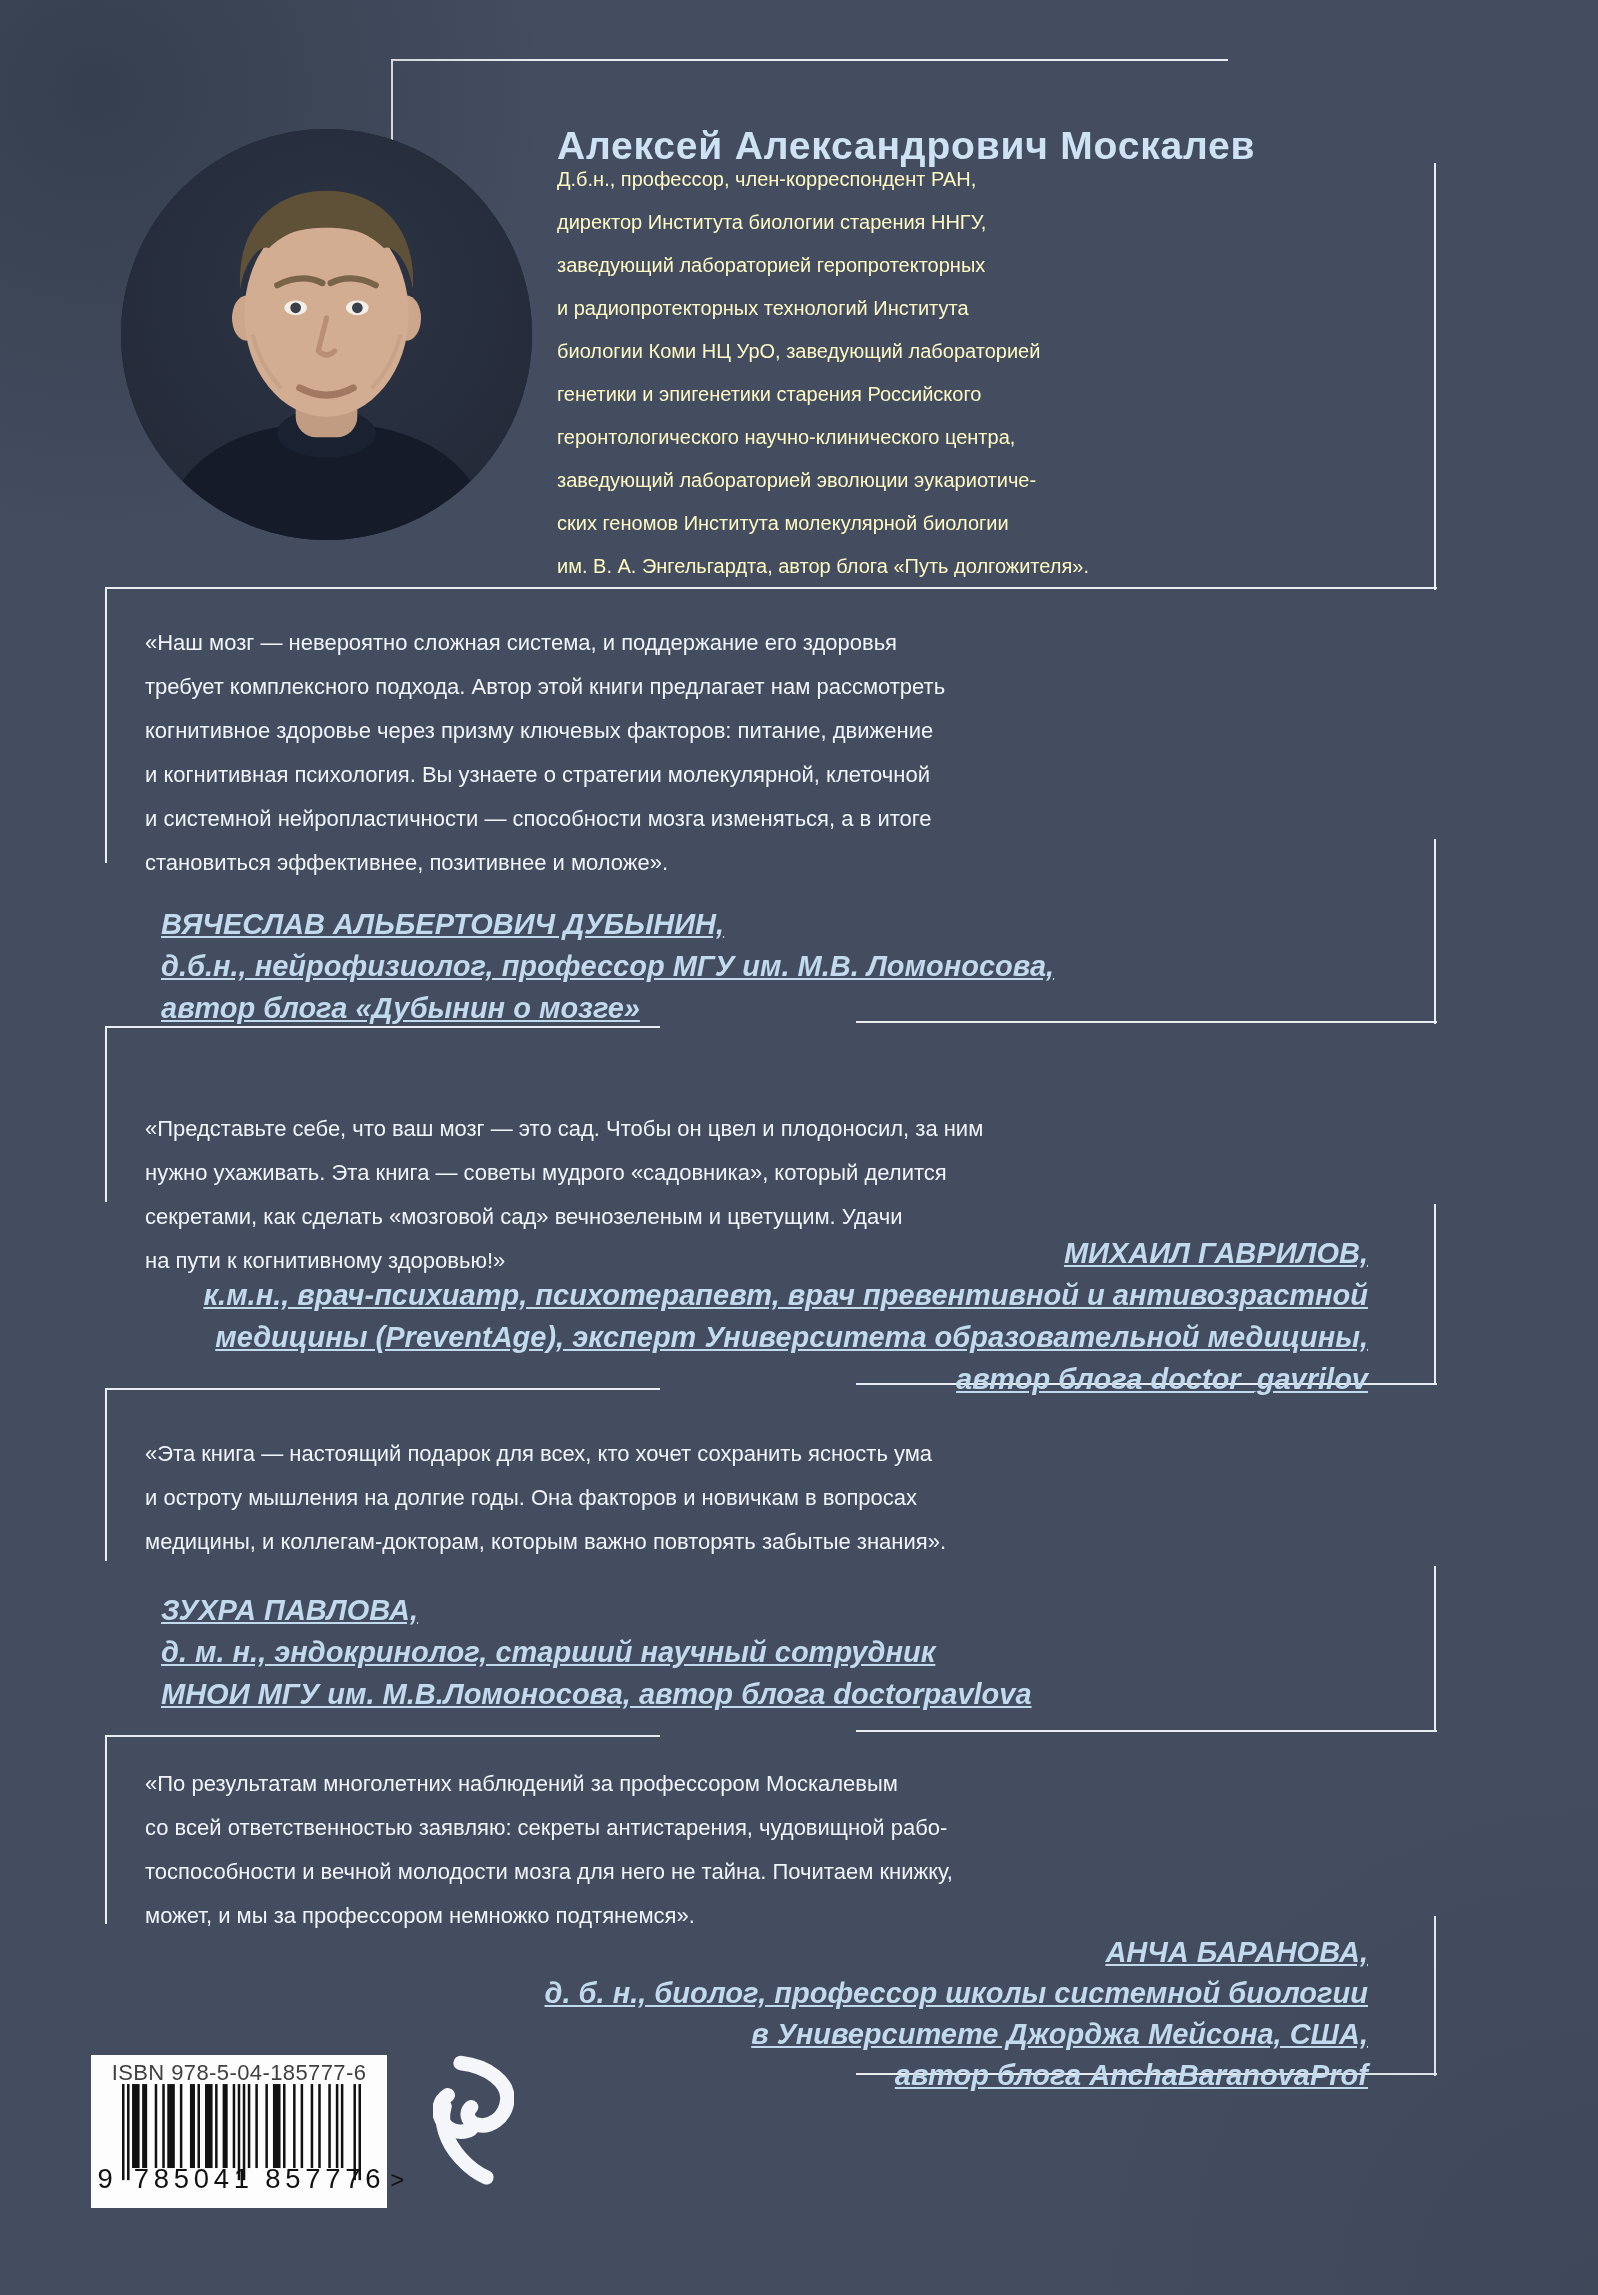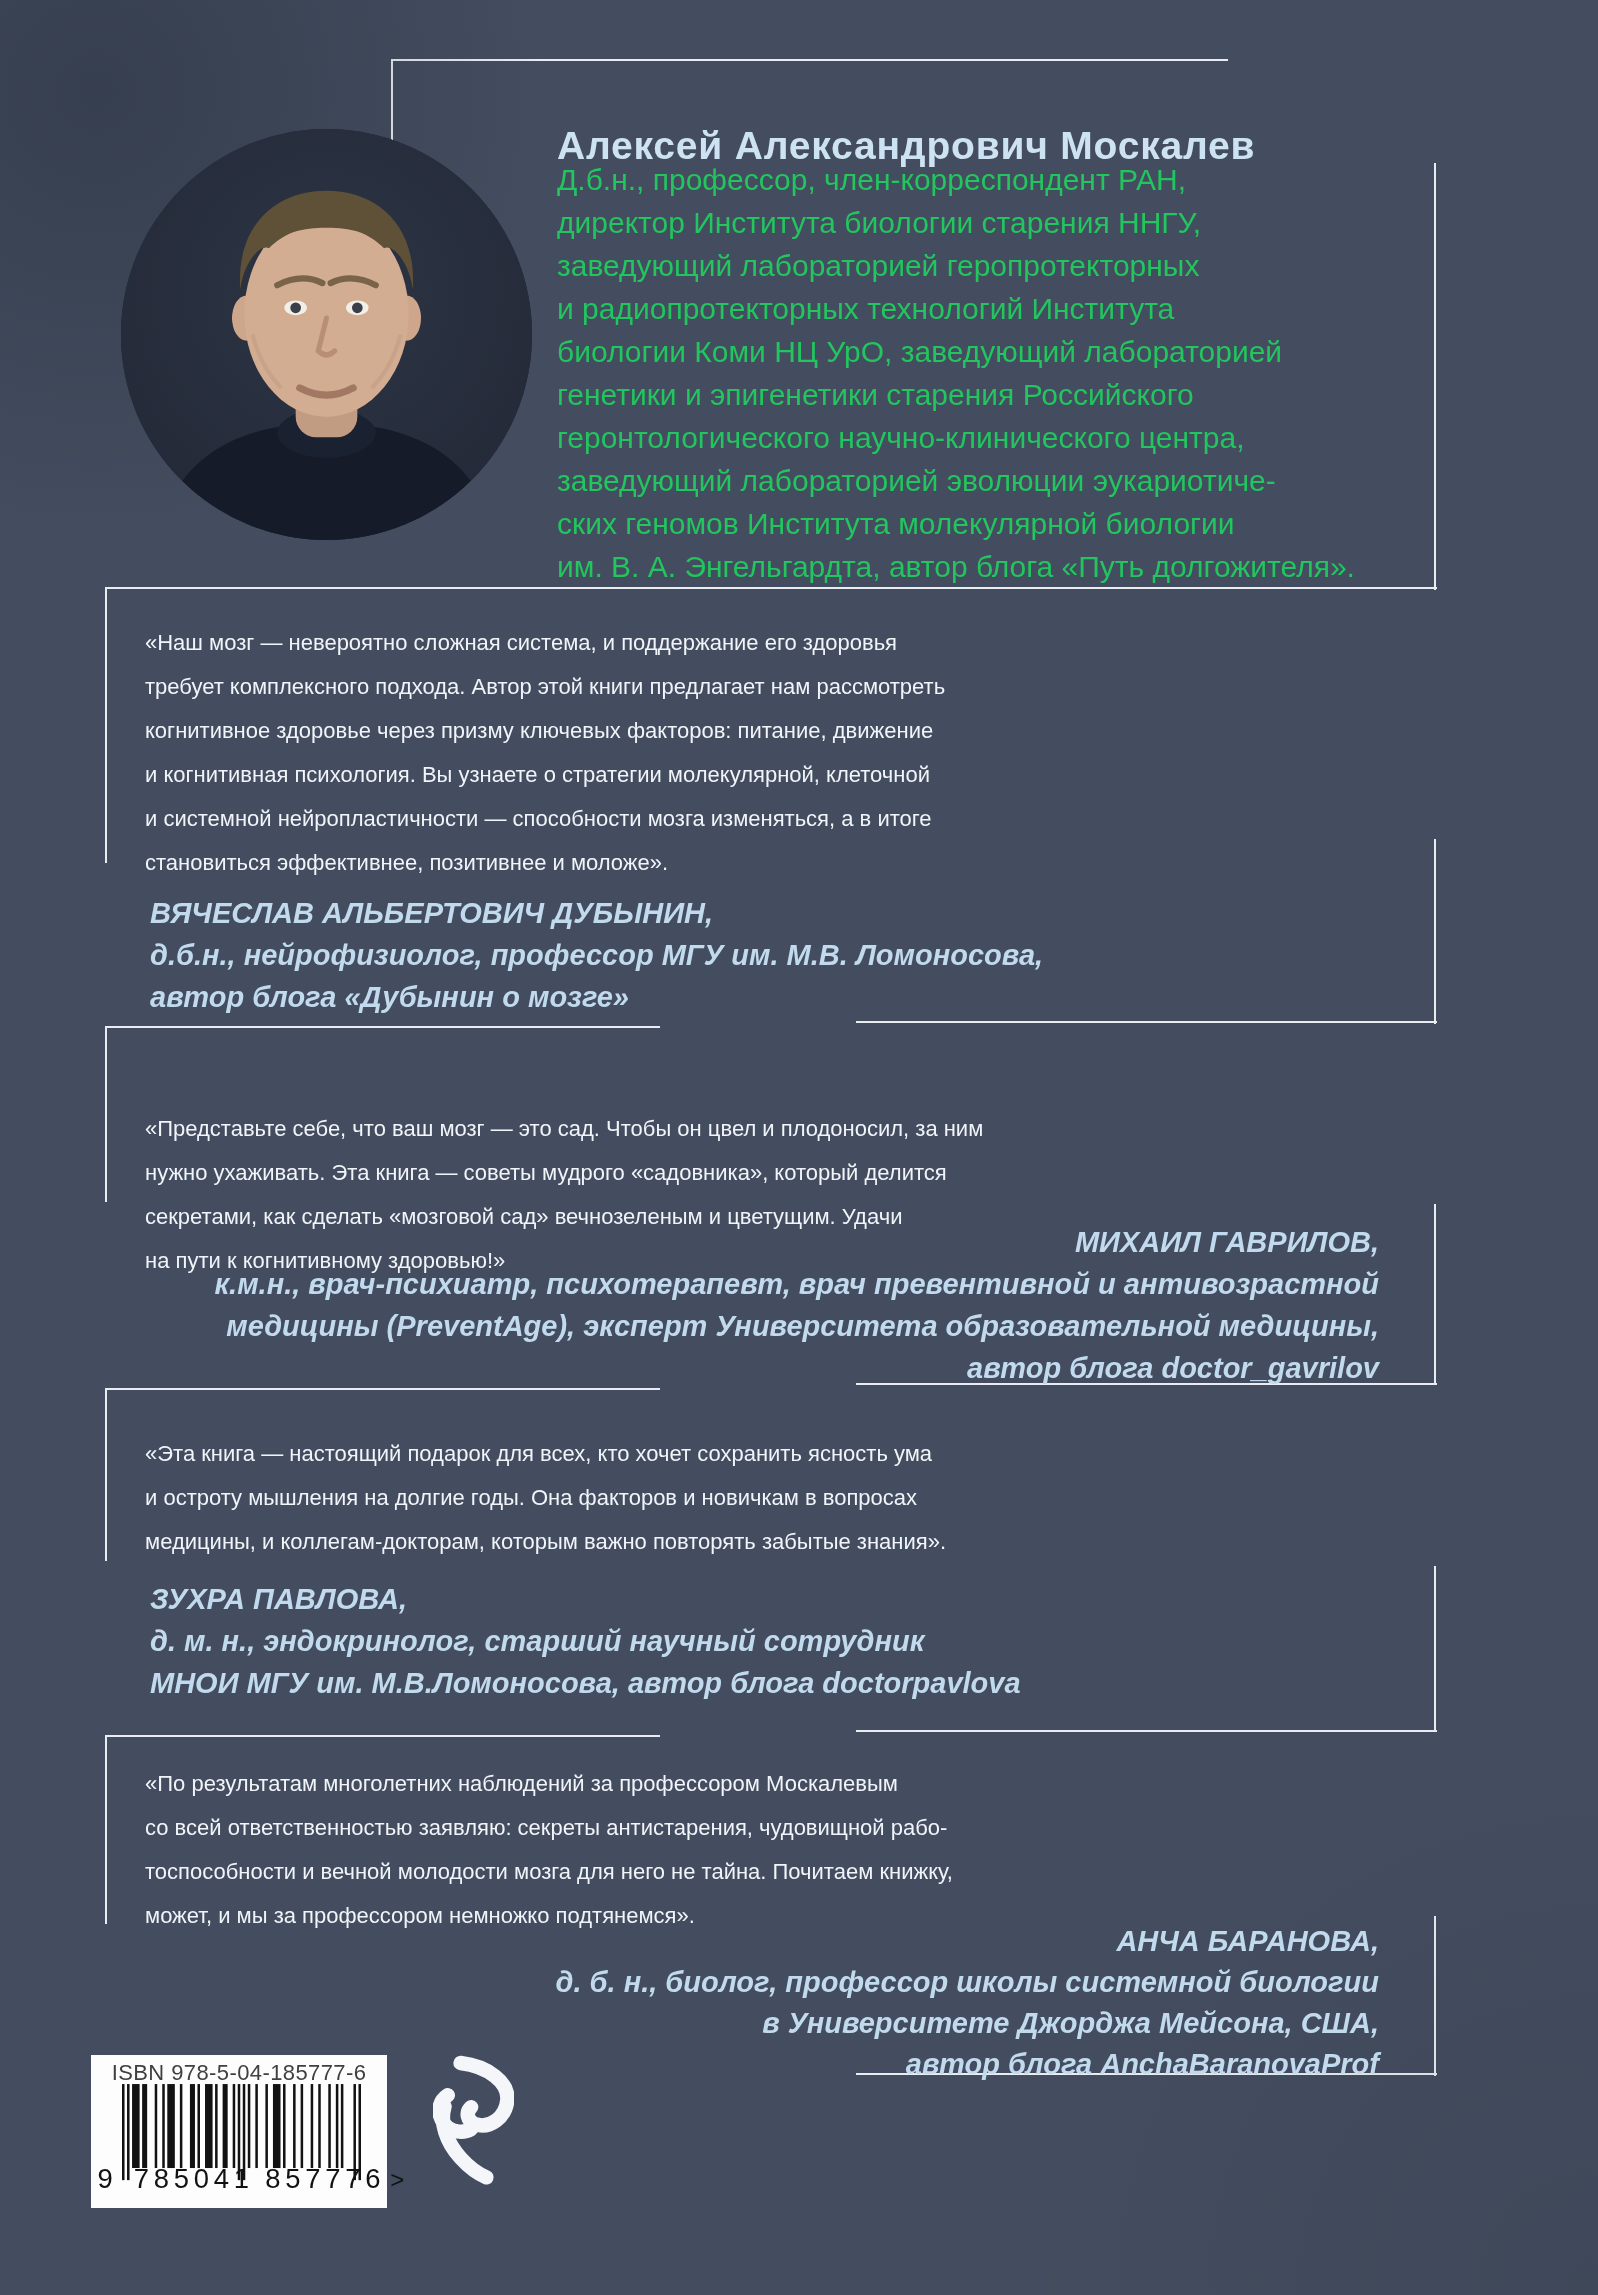--- a/index.html
+++ b/index.html
@@ -27,34 +27,35 @@
     border-radius:50%;overflow:hidden;background:#262d3b;
   }
   .photo svg{display:block;width:100%;height:100%;}
   
   .author-name{
     position:absolute;left:557px;top:98px;width:968px;
     color:#cde3f4;font-size:39px;font-weight:bold;letter-spacing:0.8px;
   }
   .author-bio{
     position:absolute;left:557px;top:158px;width:952px;
-    color:#22c55e;font-size:30px;line-height:43px;
+    color:#fef9c3;font-size:20px;line-height:43px;
     white-space:pre-line;
   }
   
   .qtext{
     position:absolute;left:145px;width:1258px;margin:0;
     color:#f1f4f9;font-size:22px;line-height:44px;
     white-space:pre-line;
   }
   .attr{
-    position:absolute;margin:5px;
+    position:absolute;margin:16px;
     color:#c2daee;font-size:29px;line-height:42px;
     font-weight:bold;font-style:italic;
     white-space:pre-line;
+    text-decoration:underline;
   }
   .attr.left{left:145px;width:1210px;text-align:left;}
   .attr.right{right:215px;width:1210px;text-align:right;}
   .q1t{top:621px;} .q1a{top:887px;}
   .q2t{top:1061px;margin-top:46px;} .q2a{top:1216px;line-height:42px;}
   .q3t{top:1432px;} .q3a{top:1573px;}
   .q4t{top:1762px;} .q4a{top:1916px;line-height:41px;}
   
   .isbn-box{
     position:absolute;left:91px;top:2055px;width:296px;height:153px;

